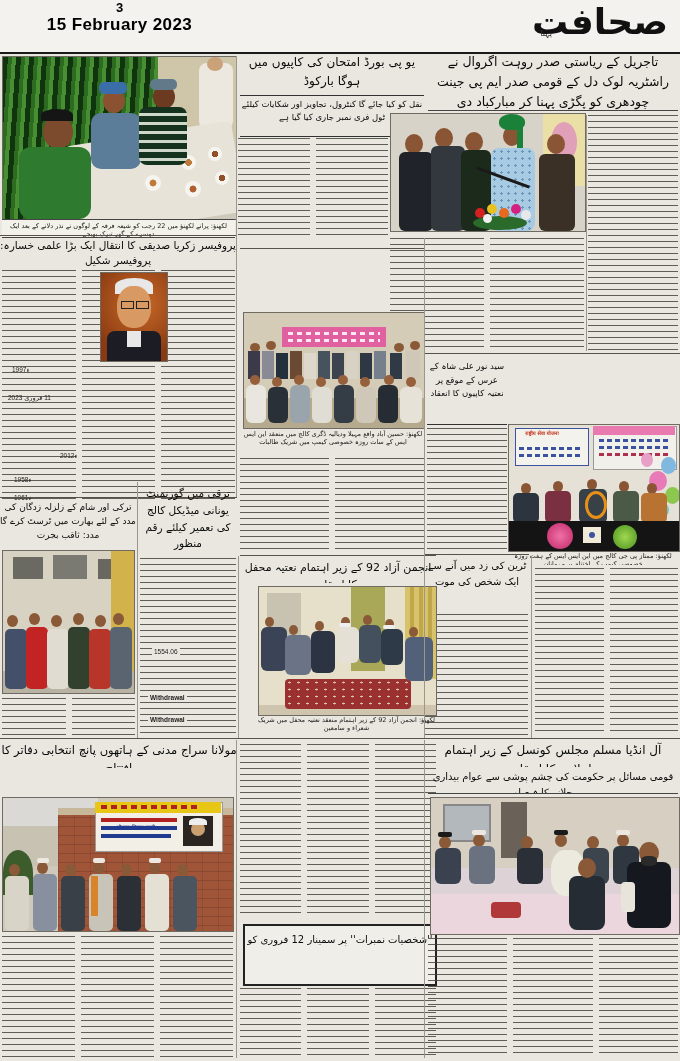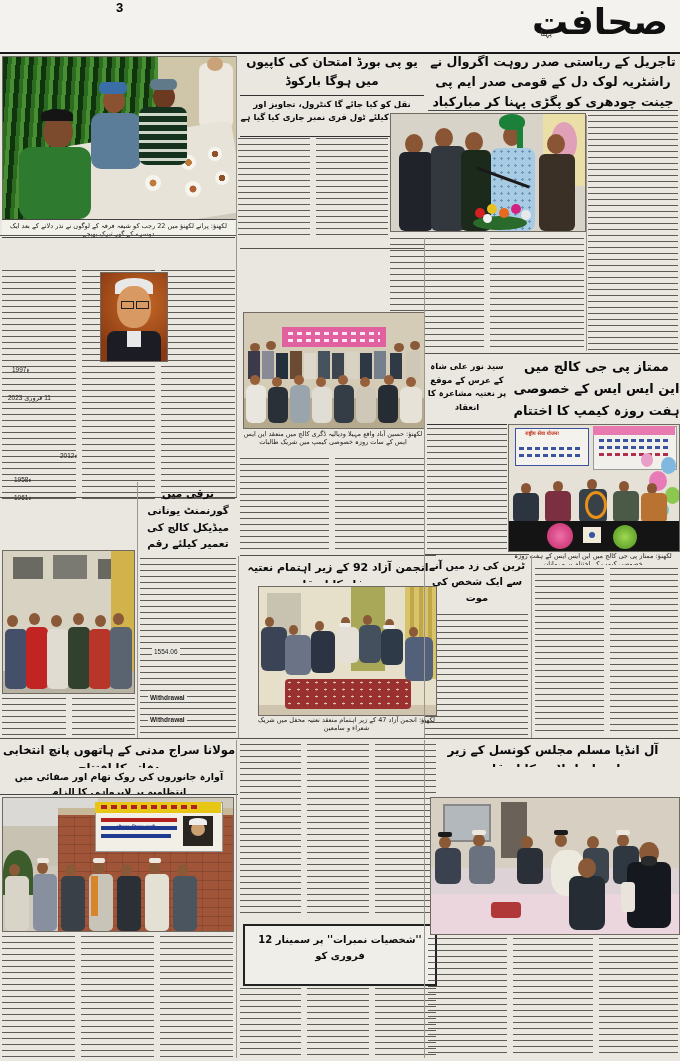--- a/index.html
+++ b/index.html
@@ -1,35 +1,36 @@
 <!DOCTYPE html>
 <html><head>
 <meta charset="utf-8">
 <style>
   html,body{margin:0;padding:0;background:#c9c7c1}
   #page{position:relative;width:680px;height:1061px;margin:0 auto;background:#e9e7e0;overflow:hidden;font-family:"DejaVu Sans",sans-serif}
   .b,.h,.photo,.cols,.cap,.vr,.hr,.tok,.box{position:absolute}
-  .h{font-weight:700;direction:rtl;text-align:center;color:#0a0a0a;line-height:1.55;overflow:hidden}
+  .h{font-weight:400;direction:rtl;text-align:center;color:#0a0a0a;line-height:1.55;overflow:hidden}
   .cap{direction:rtl;text-align:center;font-size:6.5px;line-height:1.3;color:#1b1b1b;overflow:hidden}
   .cols{display:flex;gap:6px}
   .cols>i{flex:1;display:block;background:repeating-linear-gradient(#403e39 0 1.4px,transparent 1.4px 6px);opacity:.82}
   .photo{overflow:hidden;border:1px solid #6f6b62;background:#cfc9bc}
   .photo i{position:absolute;display:block}
   .vr{width:1px;background:#9b978c}
   .hr{height:1px;background:#55524a}
   .tok{font-family:"Liberation Sans",sans-serif;color:#222}
 </style>
 </head>
 <body>
 
 <div id="page">
 
   <div class="b" style="left:0;top:0;width:680px;height:52px;background:#f3f2ee;border-bottom:2px solid #1a1a1a">
     <div style="position:absolute;left:12px;top:0;width:215px;text-align:center">
       <div style="font:bold 13px 'Liberation Sans',sans-serif">3</div>
+      <div style="font:bold 17px 'Liberation Sans',sans-serif;letter-spacing:.4px">15 February 2023</div>
     </div>
     <div style="position:absolute;right:12px;top:1px;font-weight:bold;font-size:36px;direction:rtl;color:#111">صحافت</div>
     <div style="position:absolute;right:128px;top:29px;font-size:8px;direction:rtl;color:#333">پہنا</div>
   </div>
 
   <div class="photo" style="left:2px;top:56px;width:233px;height:162px">
     <i style="left:0;top:0;width:158px;height:162px;background:repeating-linear-gradient(94deg,#10350e 0 5px,#2d6b21 5px 9px,#488f33 9px 13px)"></i>
     <i style="left:155px;top:0;width:80px;height:82px;background:#cfc5a9"></i>
     <i style="left:196px;top:6px;width:34px;height:66px;background:#ece8df;border-radius:8px"></i>
     <i style="left:204px;top:0;width:16px;height:14px;background:#caa27a;border-radius:50%"></i>
@@ -88,20 +89,21 @@
   </div>
   <div class="cols" style="left:588px;top:115px;width:90px;height:236px">
       <i></i>
     </div>
   <div class="cols" style="left:390px;top:238px;width:194px;height:112px">
       <i></i>
       <i></i>
     </div>
 
   <div class="hr" style="left:0;top:235px;width:236px"></div>
+  <div class="h" style="left:0;top:238px;width:236px;height:30px;font-size:10.5px;line-height:1.4">پروفیسر زکریا صدیقی کا انتقال ایک بڑا علمی خسارہ: پروفیسر شکیل</div>
   <div class="cols" style="left:2px;top:270px;width:233px;height:234px">
       <i></i>
       <i></i>
       <i></i>
     </div>
   <div class="photo" style="left:100px;top:272px;width:66px;height:88px">
     <i style="left:0;top:0;width:66px;height:88px;background:radial-gradient(circle at 60% 35%,#c86a28,#8a3a12 75%)"></i>
     <i style="left:14px;top:5px;width:38px;height:16px;background:#e8e8e8;border-radius:50% 50% 0 0"></i>
     <i style="left:16px;top:13px;width:34px;height:42px;background:#d89a62;border-radius:45%"></i>
     <i style="left:20px;top:28px;width:11px;height:6px;border:1px solid #222"></i>
@@ -155,25 +157,24 @@
     <i style="left:134px;top:72px;width:20px;height:38px;background:#262c34;border-radius:6px"></i>
     <i style="left:156px;top:74px;width:22px;height:36px;background:#e6e2d8;border-radius:6px"></i>
   </div>
   <div class="cap" style="left:243px;top:430px;width:180px;height:24px">لکھنؤ: حسین آباد واقع مہیلا ودیالیہ ڈگری کالج میں منعقد این ایس ایس کے سات روزہ خصوصی کیمپ میں شریک طالبات</div>
   <div class="cols" style="left:240px;top:458px;width:184px;height:94px">
       <i></i>
       <i></i>
     </div>
 
   <div class="hr" style="left:425px;top:353px;width:255px"></div>
-  <div class="h" style="left:427px;top:358px;width:80px;height:64px;font-size:8.5px;line-height:1.6;border-bottom:1px solid #333;padding-top:2px">سید نور علی شاہ کے عرس کے موقع پر نعتیہ مشاعرہ کا انعقاد</div>
+  <div class="h" style="left:427px;top:358px;width:80px;height:64px;font-size:8.5px;line-height:1.6;border-bottom:1px solid #333;padding-top:2px">سید نور علی شاہ کے عرس کے موقع پر نعتیہ کاپیوں کا انعقاد</div>
   <div class="cols" style="left:427px;top:428px;width:80px;height:124px">
       <i></i>
     </div>
-  <div class="h" style="left:513px;top:356px;width:167px;height:62px;font-size:13px;line-height:1.7">ممتاز پی جی کالج میں این ایس ایس کے خصوصی ہفت روزہ کیمپ کا اختتام</div>
   <div class="photo" style="left:508px;top:424px;width:170px;height:126px">
     <i style="left:0;top:0;width:170px;height:126px;background:#e6e1d6"></i>
     <i style="left:6px;top:3px;width:72px;height:36px;background:#f4f2ec;border:1px solid #3a52a0"></i>
     <i style="left:84px;top:1px;width:82px;height:42px;background:#f2f0ea;border:1px solid #999"></i>
     <i style="left:84px;top:1px;width:82px;height:9px;background:#e87ab0"></i>
     <i style="left:90px;top:14px;width:70px;height:3px;background:repeating-linear-gradient(90deg,#3a52a0 0 5px,transparent 5px 8px)"></i>
     <i style="left:90px;top:21px;width:70px;height:3px;background:repeating-linear-gradient(90deg,#3a52a0 0 5px,transparent 5px 8px)"></i>
     <i style="left:90px;top:28px;width:70px;height:3px;background:repeating-linear-gradient(90deg,#b03050 0 5px,transparent 5px 8px)"></i>
     <i style="left:10px;top:22px;width:64px;height:3px;background:repeating-linear-gradient(90deg,#3a52a0 0 5px,transparent 5px 8px)"></i>
     <i style="left:10px;top:29px;width:64px;height:3px;background:repeating-linear-gradient(90deg,#3a52a0 0 5px,transparent 5px 8px)"></i>
@@ -206,20 +207,21 @@
       <i></i>
     </div>
 
   <div class="hr" style="left:425px;top:554px;width:104px"></div>
   <div class="h" style="left:425px;top:558px;width:104px;height:52px;font-size:10px;line-height:1.6">ٹرین کی زد میں آنے سے ایک شخص کی موت</div>
   <div class="cols" style="left:425px;top:614px;width:103px;height:122px">
       <i></i>
     </div>
 
   <div class="hr" style="left:0;top:497px;width:237px"></div>
+  <div class="h" style="left:0;top:501px;width:136px;height:46px;font-size:9px;line-height:1.55">ترکی اور شام کے زلزلہ زدگان کی مدد کے لئے بھارت میں ٹرسٹ کرے گا مدد: ثاقب بجرت</div>
   <div class="photo" style="left:2px;top:550px;width:131px;height:142px">
     <i style="left:0;top:0;width:131px;height:142px;background:#d8d2c2"></i>
     <i style="left:10px;top:6px;width:30px;height:22px;background:#6a6a62"></i>
     <i style="left:50px;top:4px;width:34px;height:24px;background:#7a7a72"></i>
     <i style="left:95px;top:8px;width:30px;height:20px;background:#686860"></i>
     <i style="left:108px;top:0;width:23px;height:142px;background:#d2b24a"></i>
     <i style="left:0;top:120px;width:131px;height:22px;background:#b8b2a2"></i>
     <i style="left:4px;top:64px;width:11px;height:12px;background:#8a5a38;border-radius:50%"></i>
     <i style="left:26px;top:62px;width:11px;height:12px;background:#8a5a38;border-radius:50%"></i>
     <i style="left:48px;top:64px;width:11px;height:12px;background:#8a5a38;border-radius:50%"></i>
@@ -265,39 +267,38 @@
     <i style="left:2px;top:40px;width:26px;height:44px;background:#3a4456;border-radius:6px"></i>
     <i style="left:26px;top:48px;width:26px;height:40px;background:#6a7486;border-radius:6px"></i>
     <i style="left:52px;top:44px;width:24px;height:42px;background:#2c3444;border-radius:6px"></i>
     <i style="left:78px;top:40px;width:22px;height:36px;background:#e4e0d6;border-radius:6px"></i>
     <i style="left:100px;top:38px;width:22px;height:38px;background:#44505e;border-radius:6px"></i>
     <i style="left:122px;top:42px;width:22px;height:36px;background:#2e3a48;border-radius:6px"></i>
     <i style="left:146px;top:50px;width:28px;height:44px;background:#53607a;border-radius:6px"></i>
     <i style="left:80px;top:36px;width:12px;height:4px;background:#eee;border-radius:2px"></i>
     <i style="left:124px;top:38px;width:12px;height:4px;background:#eee;border-radius:2px"></i>
   </div>
-  <div class="cap" style="left:258px;top:716px;width:177px;height:24px">لکھنؤ: انجمن آزاد 47 کے زیر اہتمام منعقد نعتیہ محفل میں شریک شعراء و سامعین</div>
+  <div class="cap" style="left:258px;top:716px;width:177px;height:24px">لکھنؤ: انجمن آزاد 92 کے زیر اہتمام منعقد نعتیہ محفل میں شریک شعراء و سامعین</div>
   <div class="cols" style="left:240px;top:744px;width:196px;height:174px">
       <i></i>
       <i></i>
       <i></i>
     </div>
 
   <div class="box" style="left:243px;top:924px;width:190px;height:58px;border:2px solid #222;background:#efeee8">
     <div class="h" style="position:relative;width:100%;font-size:10px;margin-top:6px">''شخصیات نمبرات'' پر سمینار 12 فروری کو</div>
   </div>
   <div class="cols" style="left:240px;top:988px;width:196px;height:70px">
       <i></i>
       <i></i>
       <i></i>
     </div>
 
   <div class="hr" style="left:0;top:738px;width:680px"></div>
   <div class="h" style="left:0;top:742px;width:238px;height:26px;font-size:11.5px">مولانا سراج مدنی کے ہاتھوں پانچ انتخابی دفاتر کا افتتاح</div>
-  <div class="h" style="left:0;top:770px;width:238px;height:24px;font-size:9.5px;border-bottom:1px solid #444">آوارہ جانوروں کی روک تھام اور صفائی میں انتظامیہ پر لاپرواہی کا الزام</div>
   <div class="photo" style="left:2px;top:797px;width:230px;height:133px">
     <i style="left:0;top:0;width:95px;height:55px;background:#dad9d5"></i>
     <i style="left:0;top:28px;width:60px;height:40px;background:#c8c2b2"></i>
     <i style="left:0;top:52px;width:30px;height:45px;background:#3c5c2c;border-radius:50% 50% 0 0"></i>
     <i style="left:55px;top:10px;width:175px;height:123px;background:#a05438;background-image:repeating-linear-gradient(#00000022 0 1px,transparent 1px 9px),repeating-linear-gradient(90deg,#00000018 0 1px,transparent 1px 16px)"></i>
     <i style="left:55px;top:10px;width:175px;height:7px;background:#c8b89a"></i>
     <i style="left:92px;top:4px;width:126px;height:48px;background:#f2efe6;border:1px solid #999"></i>
     <i style="left:92px;top:4px;width:126px;height:11px;background:#e8c616"></i>
     <i style="left:98px;top:7px;width:100px;height:4px;background:repeating-linear-gradient(90deg,#b02020 0 6px,transparent 6px 10px)"></i>
     <i style="left:180px;top:18px;width:30px;height:30px;background:#2a2520"></i>
@@ -326,20 +327,21 @@
     <i style="left:88px;top:78px;width:7px;height:40px;background:#d8842a"></i>
   </div>
   <div style="position:absolute;left:100px;top:824px;width:72px;text-align:center;font-size:5px;color:#203a90;font-weight:bold">मौलाना सिराज मदनी</div>
   <div class="cols" style="left:2px;top:936px;width:231px;height:122px">
       <i></i>
       <i></i>
       <i></i>
     </div>
 
   <div class="h" style="left:428px;top:741px;width:250px;height:26px;font-size:12px">آل انڈیا مسلم مجلس کونسل کے زیر اہتمام اجلاس کا انعقاد</div>
+  <div class="h" style="left:428px;top:769px;width:250px;height:24px;font-size:10px;border-bottom:1px solid #444">قومی مسائل پر حکومت کی چشم پوشی سے عوام بیداری مہم چلانے کا فیصلہ</div>
   <div class="photo" style="left:430px;top:797px;width:248px;height:136px">
     <i style="left:0;top:0;width:248px;height:70px;background:#d6cfc2"></i>
     <i style="left:12px;top:6px;width:44px;height:34px;background:#b2b8bc;border:2px solid #888"></i>
     <i style="left:70px;top:4px;width:26px;height:56px;background:#6a6258"></i>
     <i style="left:0;top:70px;width:248px;height:66px;background:#ddd3d6"></i>
     <i style="left:0;top:96px;width:248px;height:40px;background:#ecd6de"></i>
     <i style="left:60px;top:104px;width:30px;height:16px;background:#b03838;border-radius:4px"></i>
     <i style="left:8px;top:38px;width:12px;height:13px;background:#8a5a38;border-radius:50%"></i>
     <i style="left:42px;top:36px;width:12px;height:13px;background:#8a5a38;border-radius:50%"></i>
     <i style="left:90px;top:38px;width:12px;height:13px;background:#8a5a38;border-radius:50%"></i>

